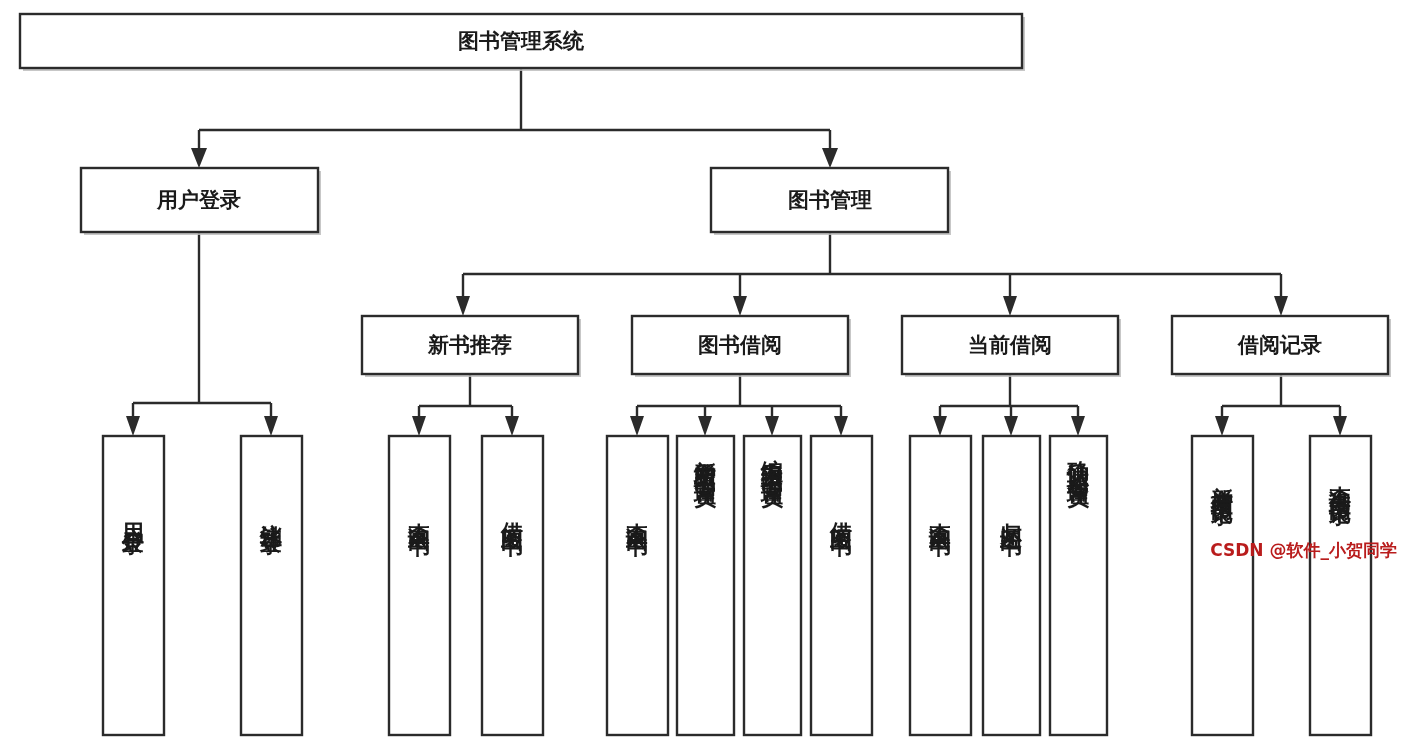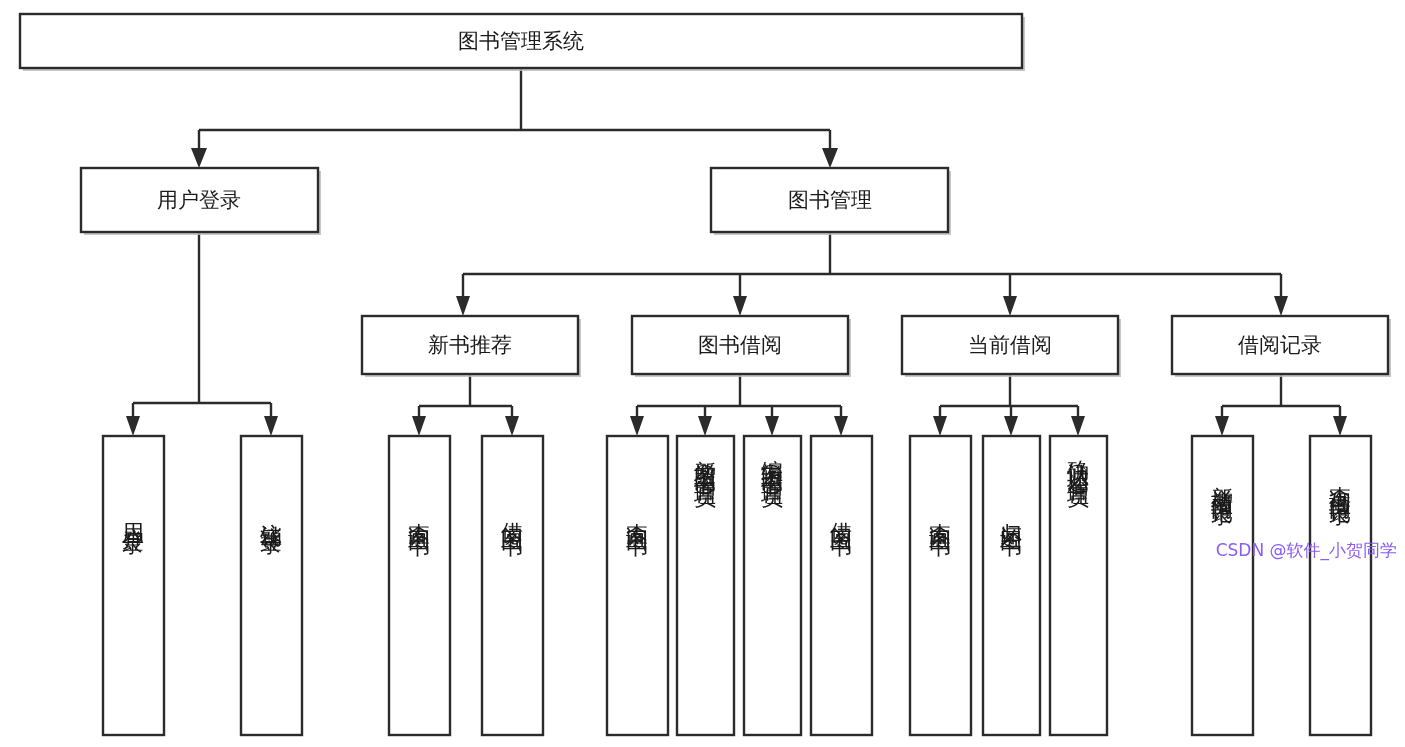--- a/index.html
+++ b/index.html
@@ -11,20 +11,21 @@
     width: 1405px;
     height: 747px;
     font-family: "DejaVu Sans", "Liberation Sans", sans-serif;
     overflow: hidden;
   }
   #diagram-root {
     position: relative;
     width: 1405px;
     height: 566px;
     background: #ffffff;
+    font-weight: bold;
   }
   svg.diagram-canvas {
     position: absolute;
     left: 0;
     top: 0;
     width: 1405px;
     height: 747px;
   }
   .node-box {
     fill: #ffffff;
@@ -69,21 +70,21 @@
     letter-spacing: 4px;
     color: #1a1a1a;
     white-space: nowrap;
   }
   .watermark {
     position: absolute;
     right: 8px;
     bottom: 4px;
     font-family: "DejaVu Sans", "Liberation Sans", sans-serif;
     font-size: 17px;
-    color: #8b5cf6;
+    color: #b91c1c;
     white-space: nowrap;
     pointer-events: none;
   }
 </style>
 </head>
 <body>
 
 <div id="diagram-root">
 
   <svg class="diagram-canvas" viewBox="0 0 1405 747">

